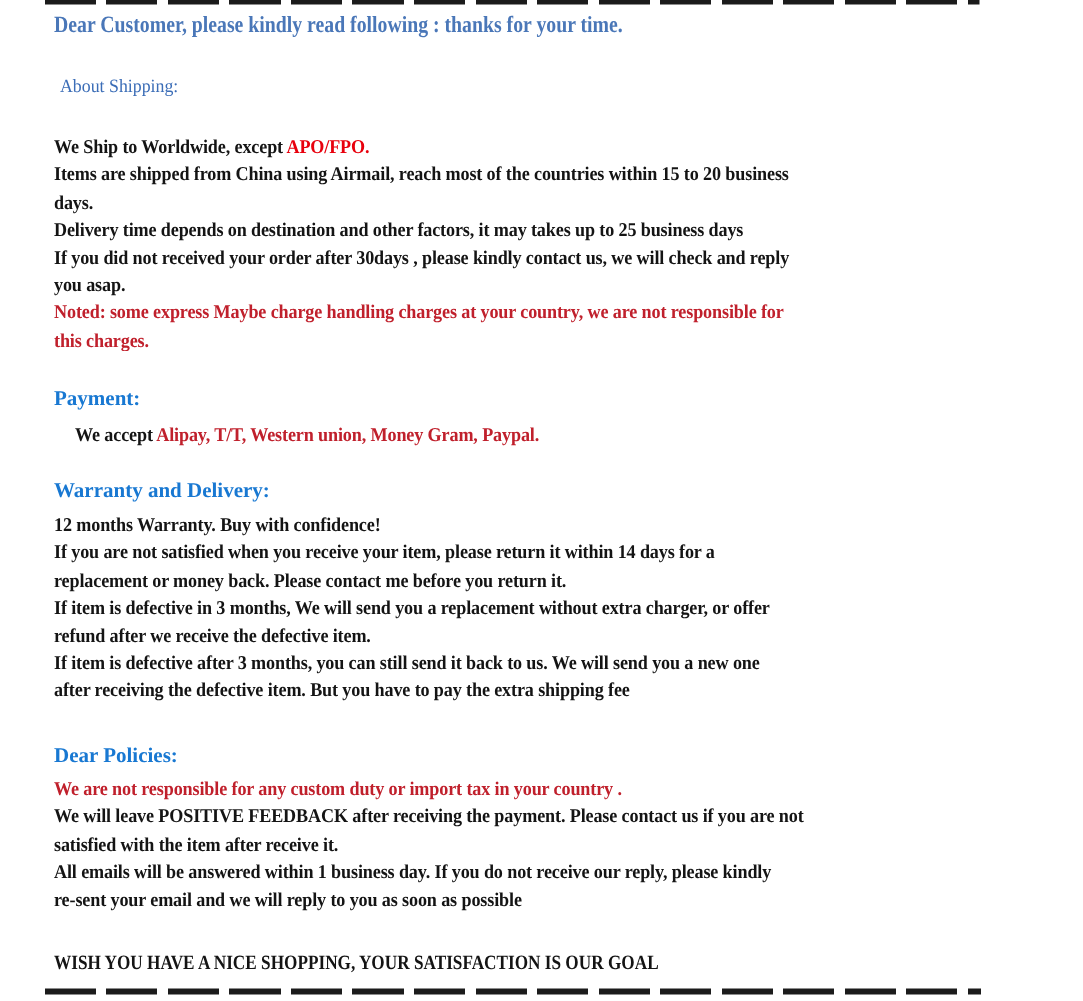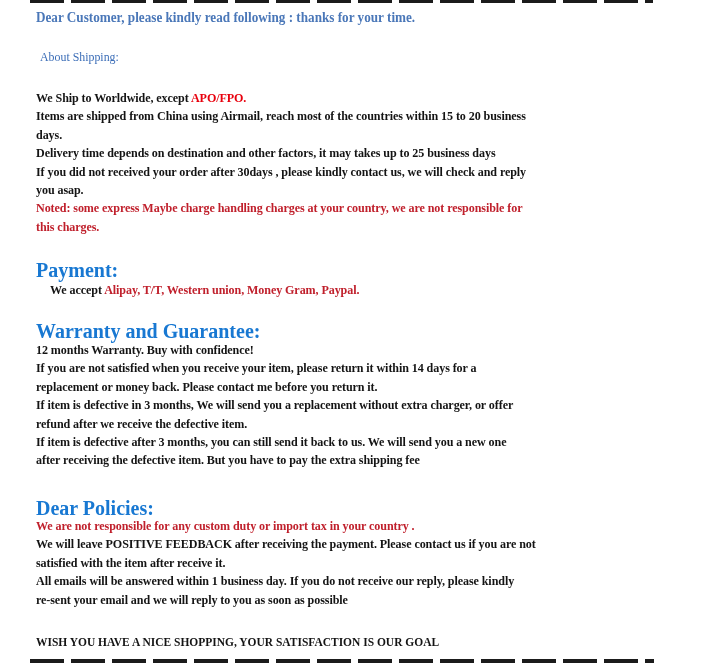--- a/index.html
+++ b/index.html
@@ -21,21 +21,21 @@
     font-size:15.5px;font-weight:700;color:var(--title-blue,#4a77b8);
     white-space:nowrap;transform:scaleX(.85);transform-origin:0 0;
   }
   .subhead{
     position:absolute;top:50px;left:40px;
     font-size:12.5px;color:var(--subhead-blue,#3b6db7);
     white-space:nowrap;transform:scaleX(.95);transform-origin:0 0;
   }
   .section-heading{
     position:absolute;left:36px;
-    font-size:20px;font-weight:700;color:var(--heading-blue,#1878d2);
+    font-size:14px;font-weight:700;color:var(--heading-blue,#1878d2);
     white-space:nowrap;
   }
   .body-block{
     position:absolute;left:36px;
     font-size:13px;font-weight:700;color:var(--body-black,#141414);
     line-height:18.4px;letter-spacing:-.1px;
     white-space:nowrap;transform:scaleX(.93);transform-origin:0 0;
   }
   .body-block .line{white-space:nowrap;}
   .red{color:var(--dark-red,#c0202c);}
@@ -66,21 +66,21 @@
     <div class="line">you asap.</div>
     <div class="line red">Noted: some express Maybe charge handling charges at your country, we are not responsible for</div>
     <div class="line red">this charges.</div>
   </div>
 
   <div class="section-heading" style="top:259px">Payment:</div>
   <div class="body-block" style="top:281px;left:50px">
     <div class="line"><span>We accept </span><span class="red">Alipay, T/T, Western union, Money Gram, Paypal.</span></div>
   </div>
 
-  <div class="section-heading" style="top:320px">Warranty and Guarantee:</div>
+  <div class="section-heading" style="top:320px">Warranty and Delivery:</div>
   <div class="body-block" style="top:341px">
     <div class="line">12 months Warranty. Buy with confidence!</div>
     <div class="line">If you are not satisfied when you receive your item, please return it within 14 days for a</div>
     <div class="line">replacement or money back. Please contact me before you return it.</div>
     <div class="line">If item is defective in 3 months, We will send you a replacement without extra charger, or offer</div>
     <div class="line">refund after we receive the defective item.</div>
     <div class="line">If item is defective after 3 months, you can still send it back to us. We will send you a new one</div>
     <div class="line">after receiving the defective item. But you have to pay the extra shipping fee</div>
   </div>
 

